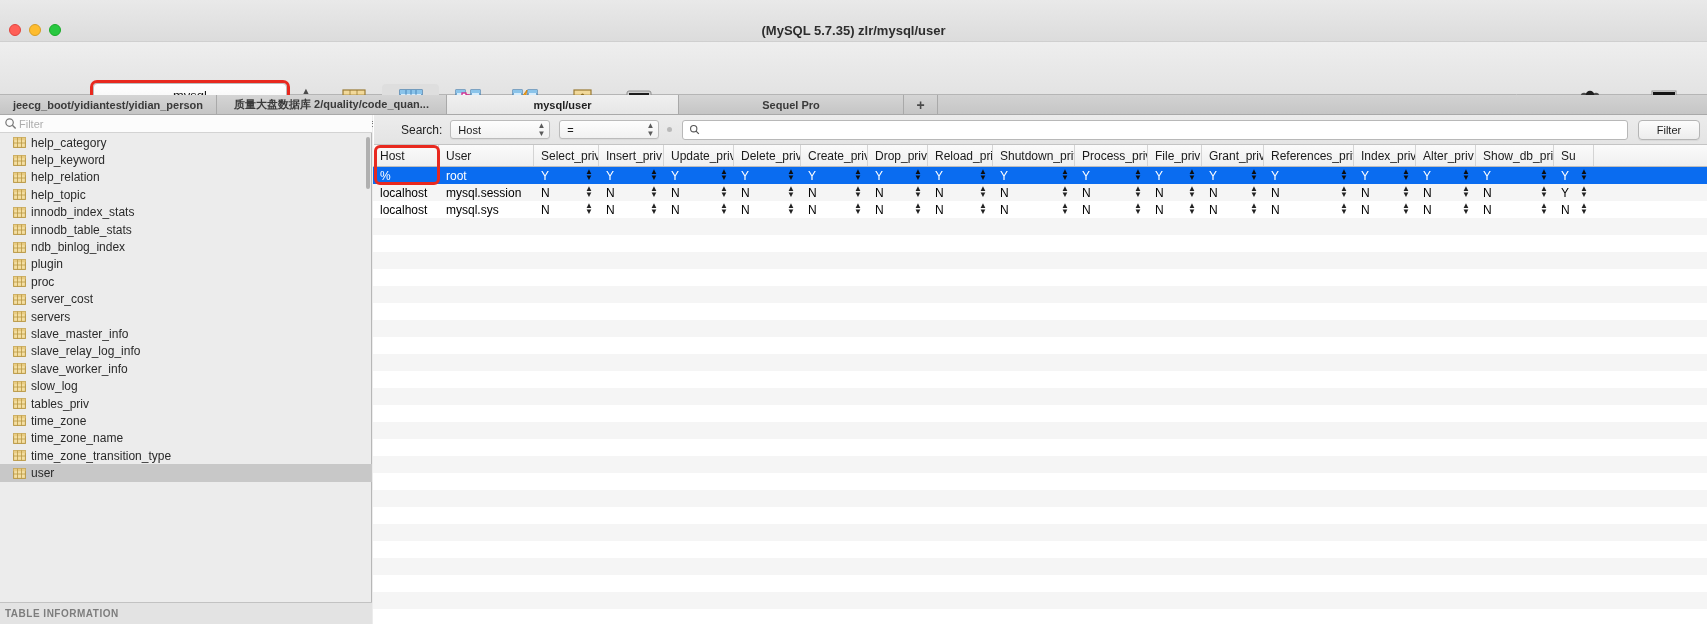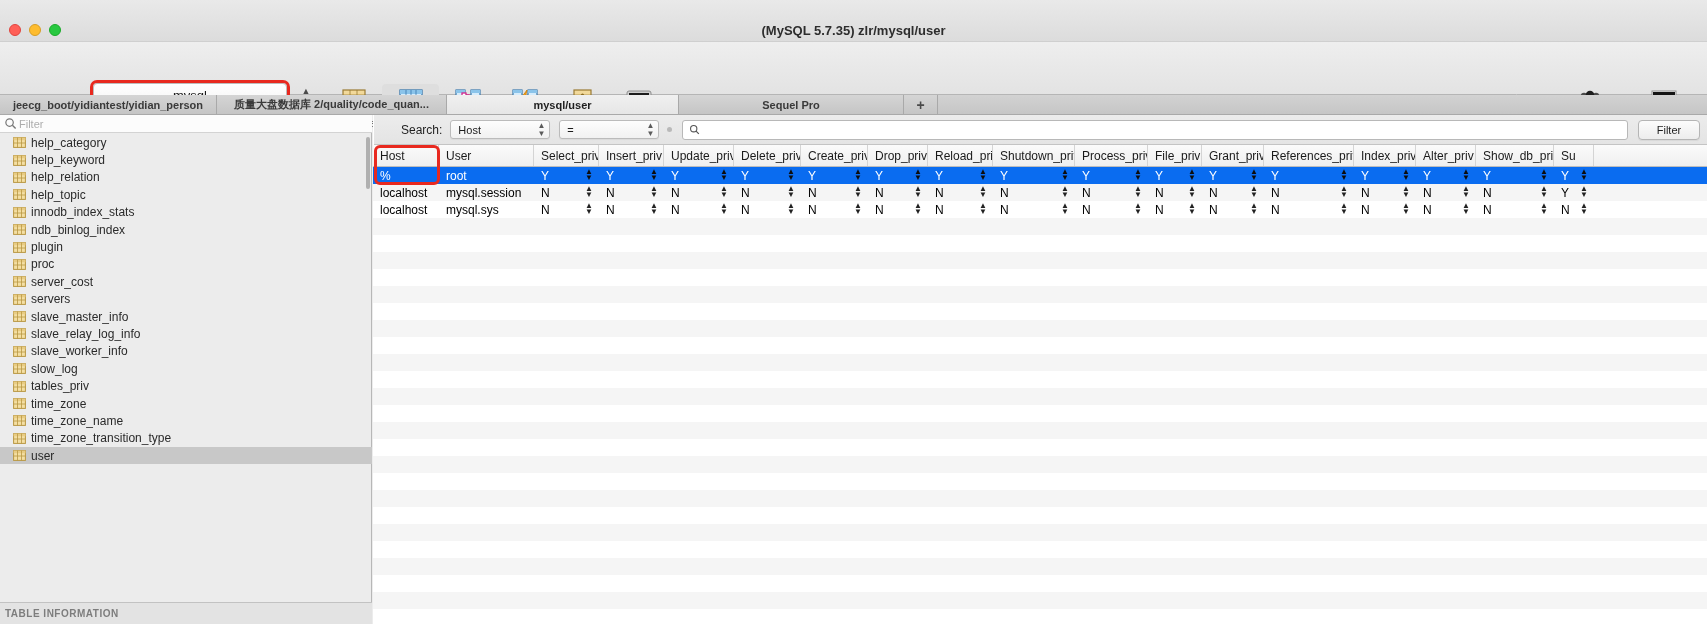--- a/index.html
+++ b/index.html
@@ -423,20 +423,30 @@
       </div>
       <div class="trow">
         <svg class="ticon" viewBox="0 0 13 11">
           <rect x="0.6" y="0.6" width="11.8" height="9.8" fill="#f4dfa4" stroke="#b99743" stroke-width="1"></rect>
           <rect x="0.6" y="0.6" width="11.8" height="2.6" fill="#e8cc84"></rect>
           <line x1="0.6" y1="6" x2="12.4" y2="6" stroke="#b99743" stroke-width="0.8"></line>
           <line x1="4.5" y1="0.6" x2="4.5" y2="10.4" stroke="#b99743" stroke-width="0.8"></line>
           <line x1="8.5" y1="0.6" x2="8.5" y2="10.4" stroke="#b99743" stroke-width="0.8"></line>
         </svg>
         <span>innodb_index_stats</span>
+      </div>
+      <div class="trow">
+        <svg class="ticon" viewBox="0 0 13 11">
+          <rect x="0.6" y="0.6" width="11.8" height="9.8" fill="#f4dfa4" stroke="#b99743" stroke-width="1"></rect>
+          <rect x="0.6" y="0.6" width="11.8" height="2.6" fill="#e8cc84"></rect>
+          <line x1="0.6" y1="6" x2="12.4" y2="6" stroke="#b99743" stroke-width="0.8"></line>
+          <line x1="4.5" y1="0.6" x2="4.5" y2="10.4" stroke="#b99743" stroke-width="0.8"></line>
+          <line x1="8.5" y1="0.6" x2="8.5" y2="10.4" stroke="#b99743" stroke-width="0.8"></line>
+        </svg>
+        <span>innodb_table_stats</span>
       </div>
       <div class="trow">
         <svg class="ticon" viewBox="0 0 13 11">
           <rect x="0.6" y="0.6" width="11.8" height="9.8" fill="#f4dfa4" stroke="#b99743" stroke-width="1"></rect>
           <rect x="0.6" y="0.6" width="11.8" height="2.6" fill="#e8cc84"></rect>
           <line x1="0.6" y1="6" x2="12.4" y2="6" stroke="#b99743" stroke-width="0.8"></line>
           <line x1="4.5" y1="0.6" x2="4.5" y2="10.4" stroke="#b99743" stroke-width="0.8"></line>
           <line x1="8.5" y1="0.6" x2="8.5" y2="10.4" stroke="#b99743" stroke-width="0.8"></line>
         </svg>
         <span>ndb_binlog_index</span>

